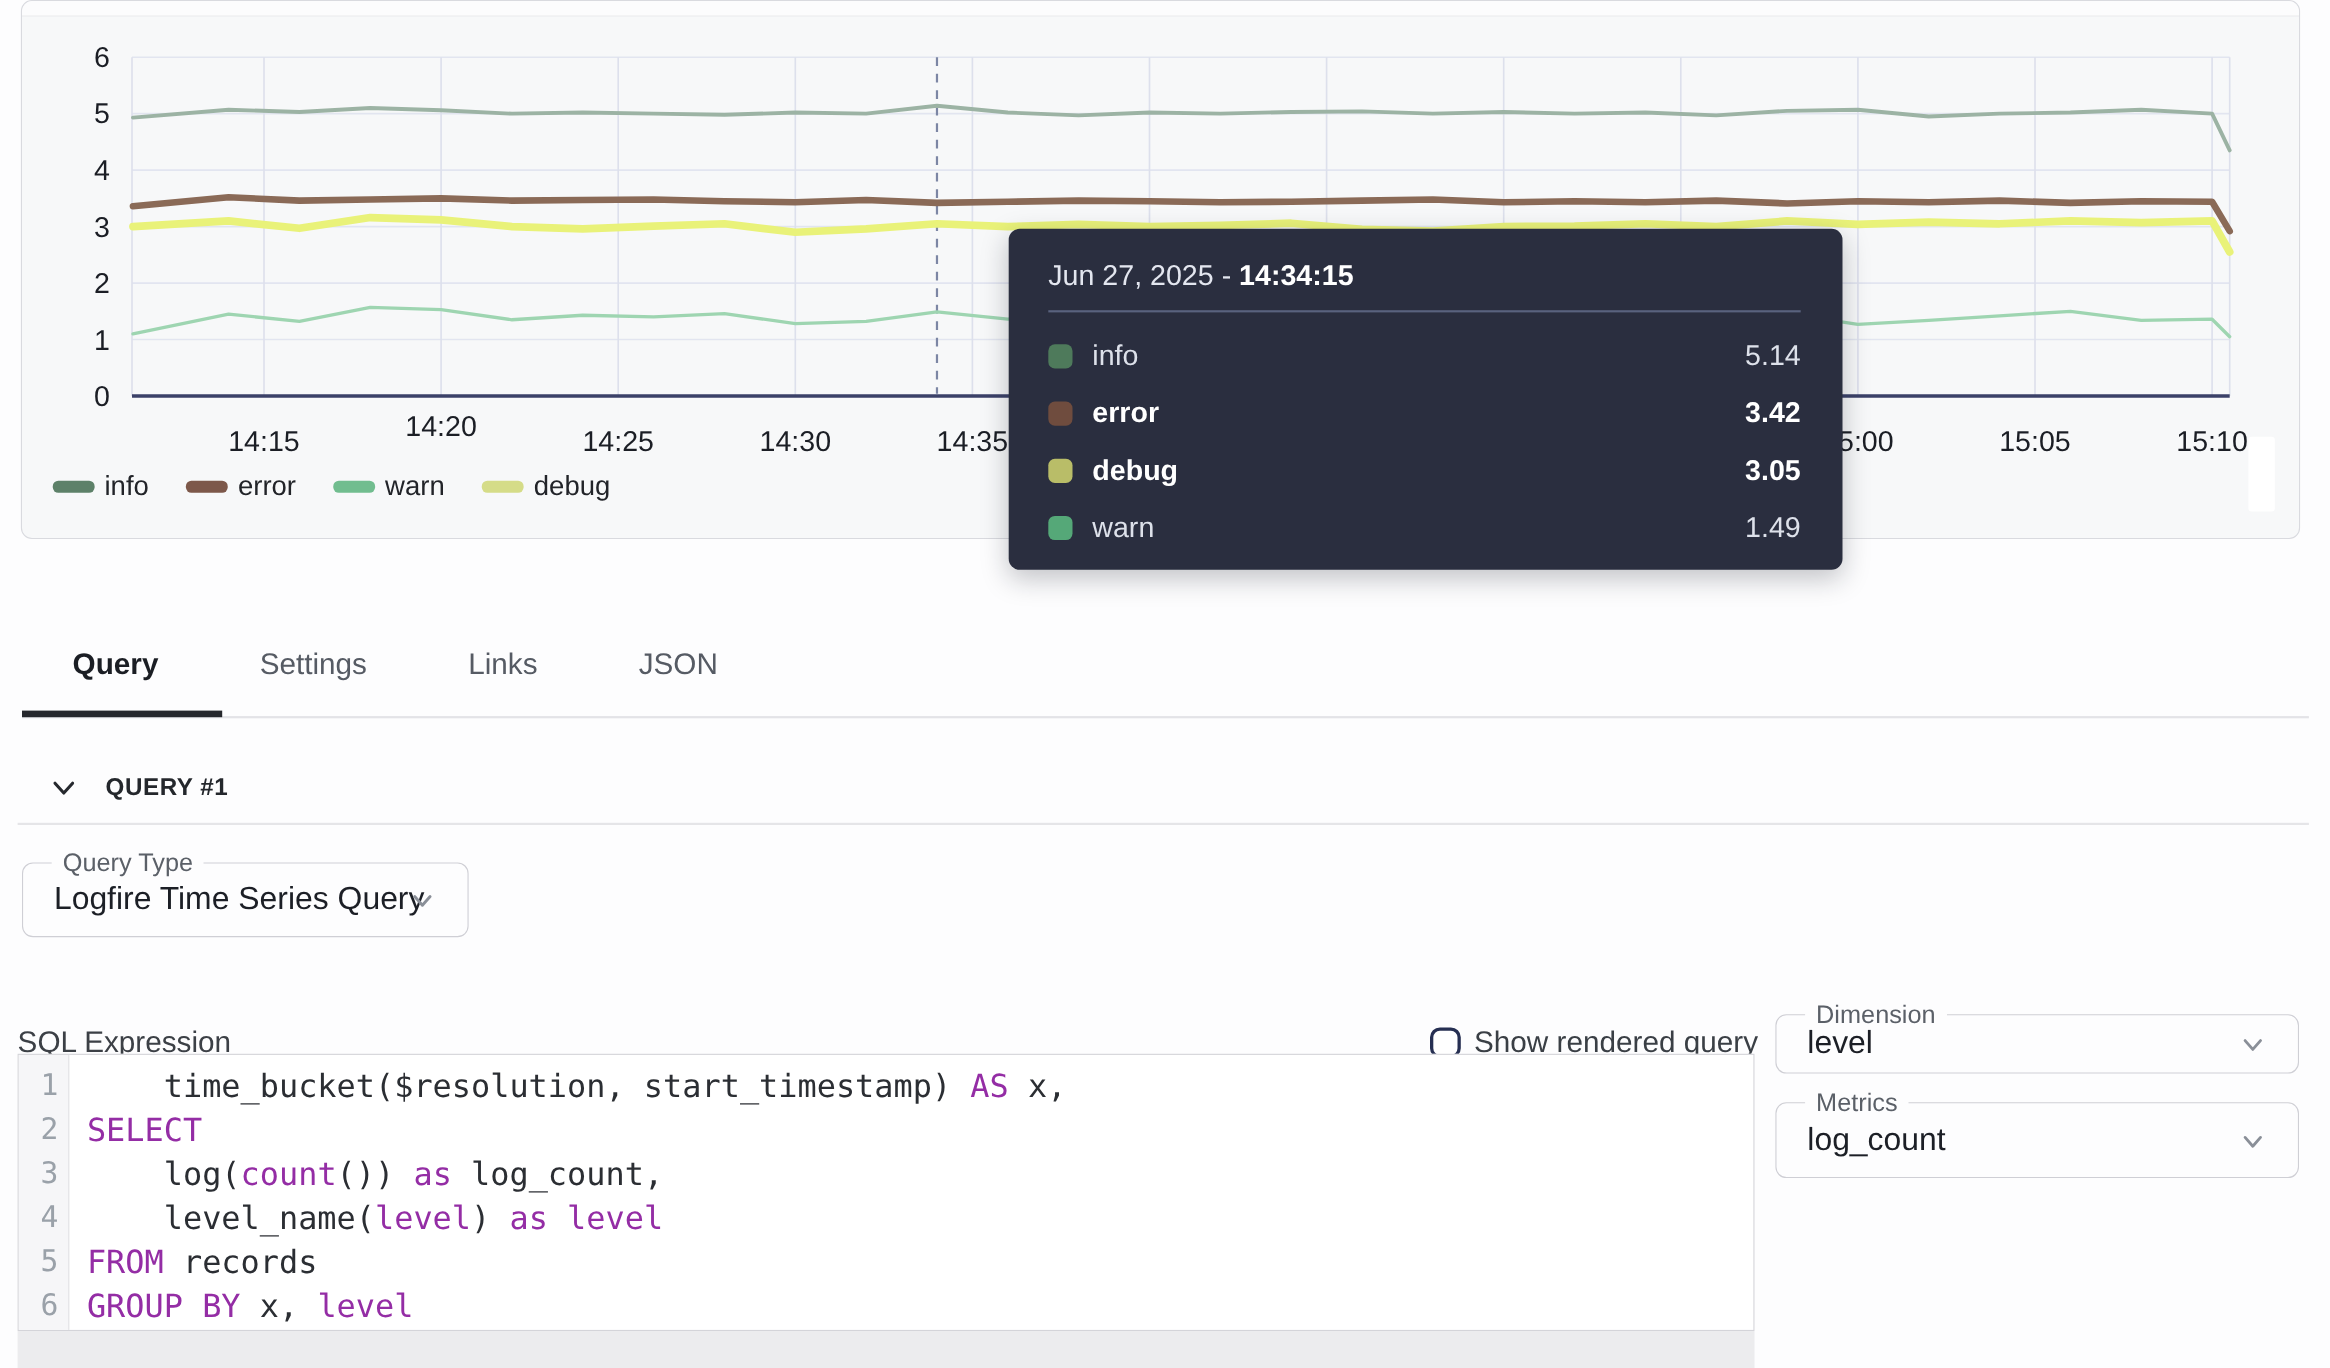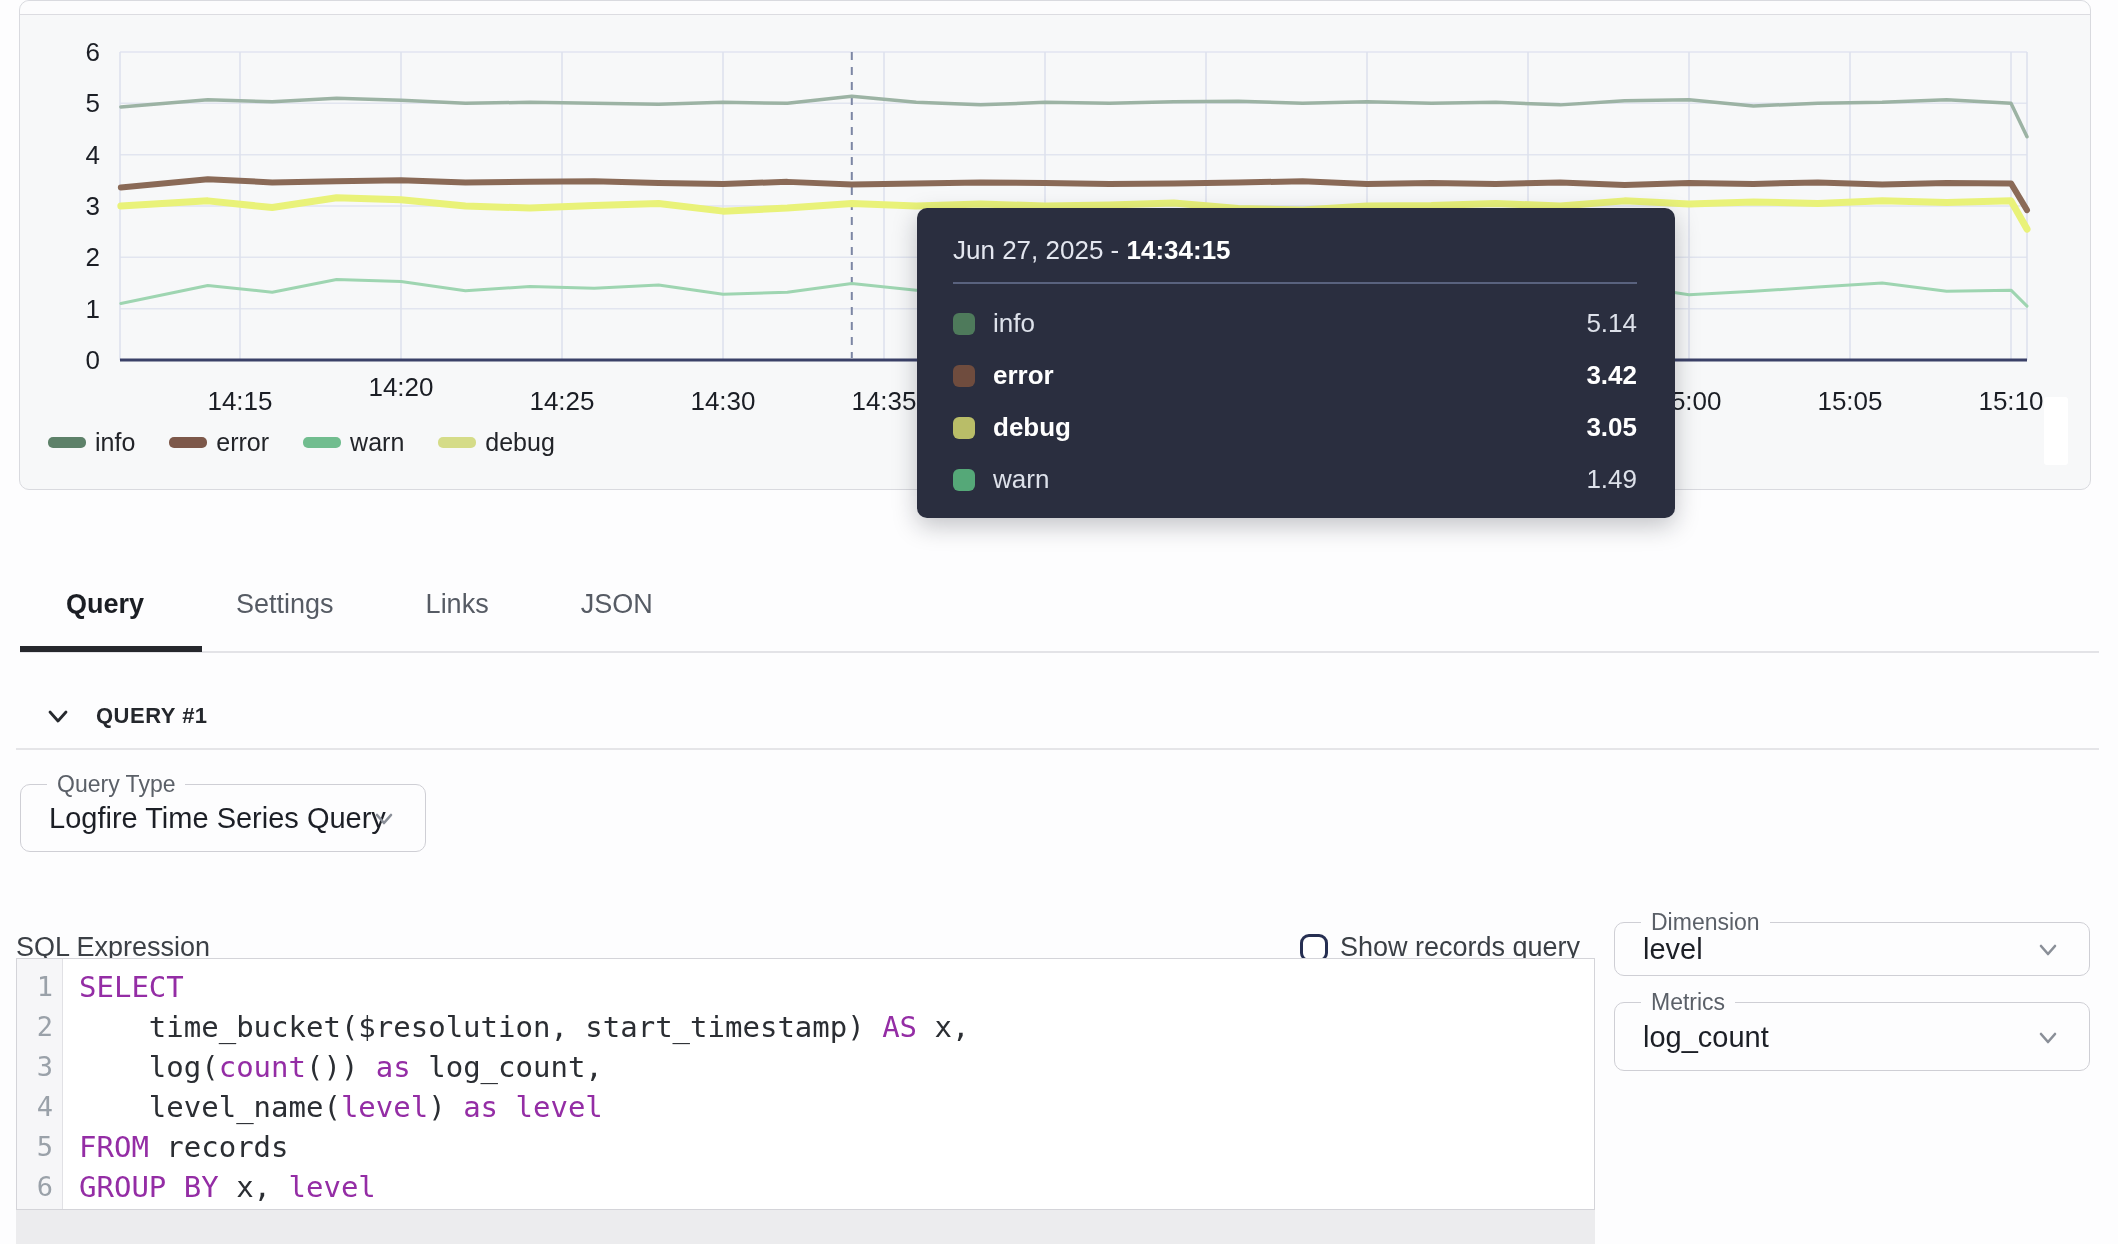--- a/index.html
+++ b/index.html
@@ -216,35 +216,35 @@
   <span class="flegend">Query Type</span>
   <span class="fvalue">Logfire Time Series Query</span>
   <svg class="fchev chev-icon" viewBox="0 0 30 30">
       <polyline points="8,12 15,20 22,12"></polyline>
     </svg>
 </div>
 
 <div class="sql-label">SQL Expression</div>
 <div class="rendered-row">
   <div class="checkbox"></div>
-  <span class="rendered-label">Show records query</span>
+  <span class="rendered-label">Show rendered query</span>
 </div>
 
 <div class="code-editor">
   <div class="gutter" id="gutter">
       <div class="ln">1</div>
       <div class="ln">2</div>
       <div class="ln">3</div>
       <div class="ln">4</div>
       <div class="ln">5</div>
       <div class="ln">6</div>
     </div>
   <div class="code-pane" id="code-pane">
+      <div class="code-line"><span>    time_bucket($resolution, start_timestamp) </span><span class="kw">AS</span><span> x,</span></div>
       <div class="code-line"><span class="kw">SELECT</span></div>
-      <div class="code-line"><span>    time_bucket($resolution, start_timestamp) </span><span class="kw">AS</span><span> x,</span></div>
       <div class="code-line"><span>    log(</span><span class="kw">count</span><span>()) </span><span class="kw">as</span><span> log_count,</span></div>
       <div class="code-line"><span>    level_name(</span><span class="kw">level</span><span>) </span><span class="kw">as</span><span> </span><span class="kw">level</span></div>
       <div class="code-line"><span class="kw">FROM</span><span> records</span></div>
       <div class="code-line"><span class="kw">GROUP BY</span><span> x, </span><span class="kw">level</span></div>
     </div>
 </div>
 <div class="editor-scroll-strip"></div>
 
 <div class="fset" style="left:1614px;top:922px;width:476px;height:54px;">
   <span class="flegend">Dimension</span>

